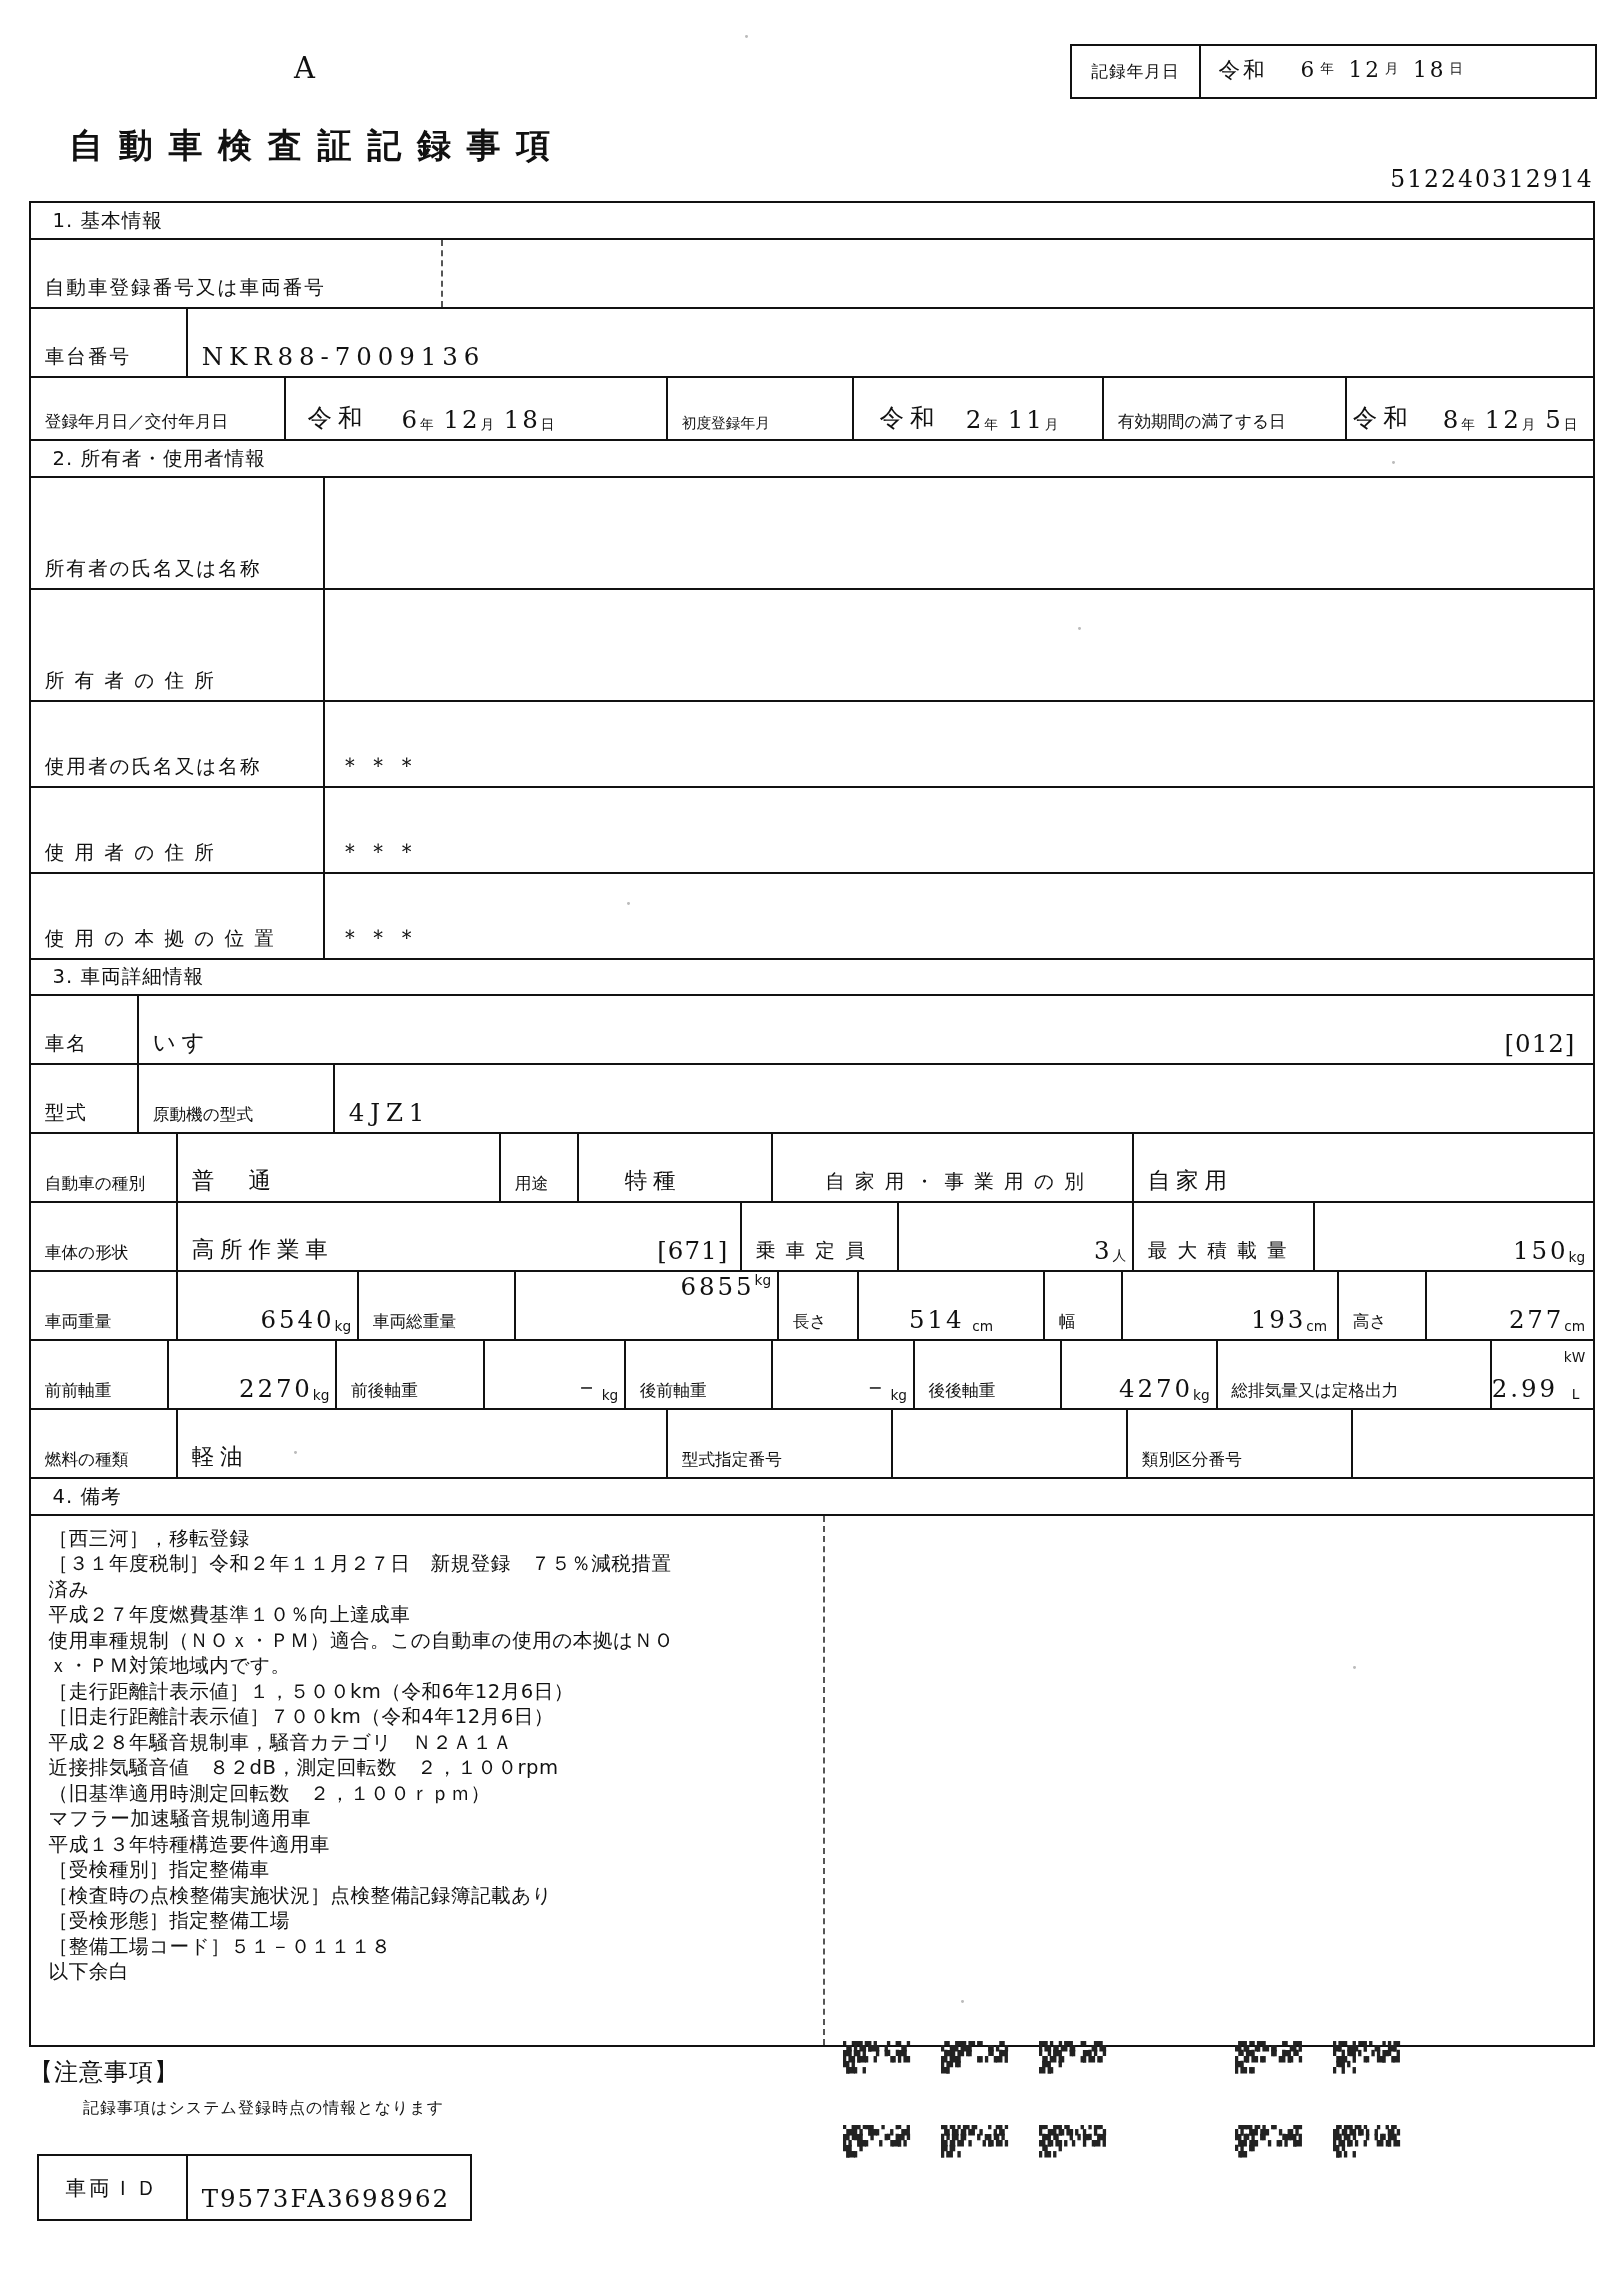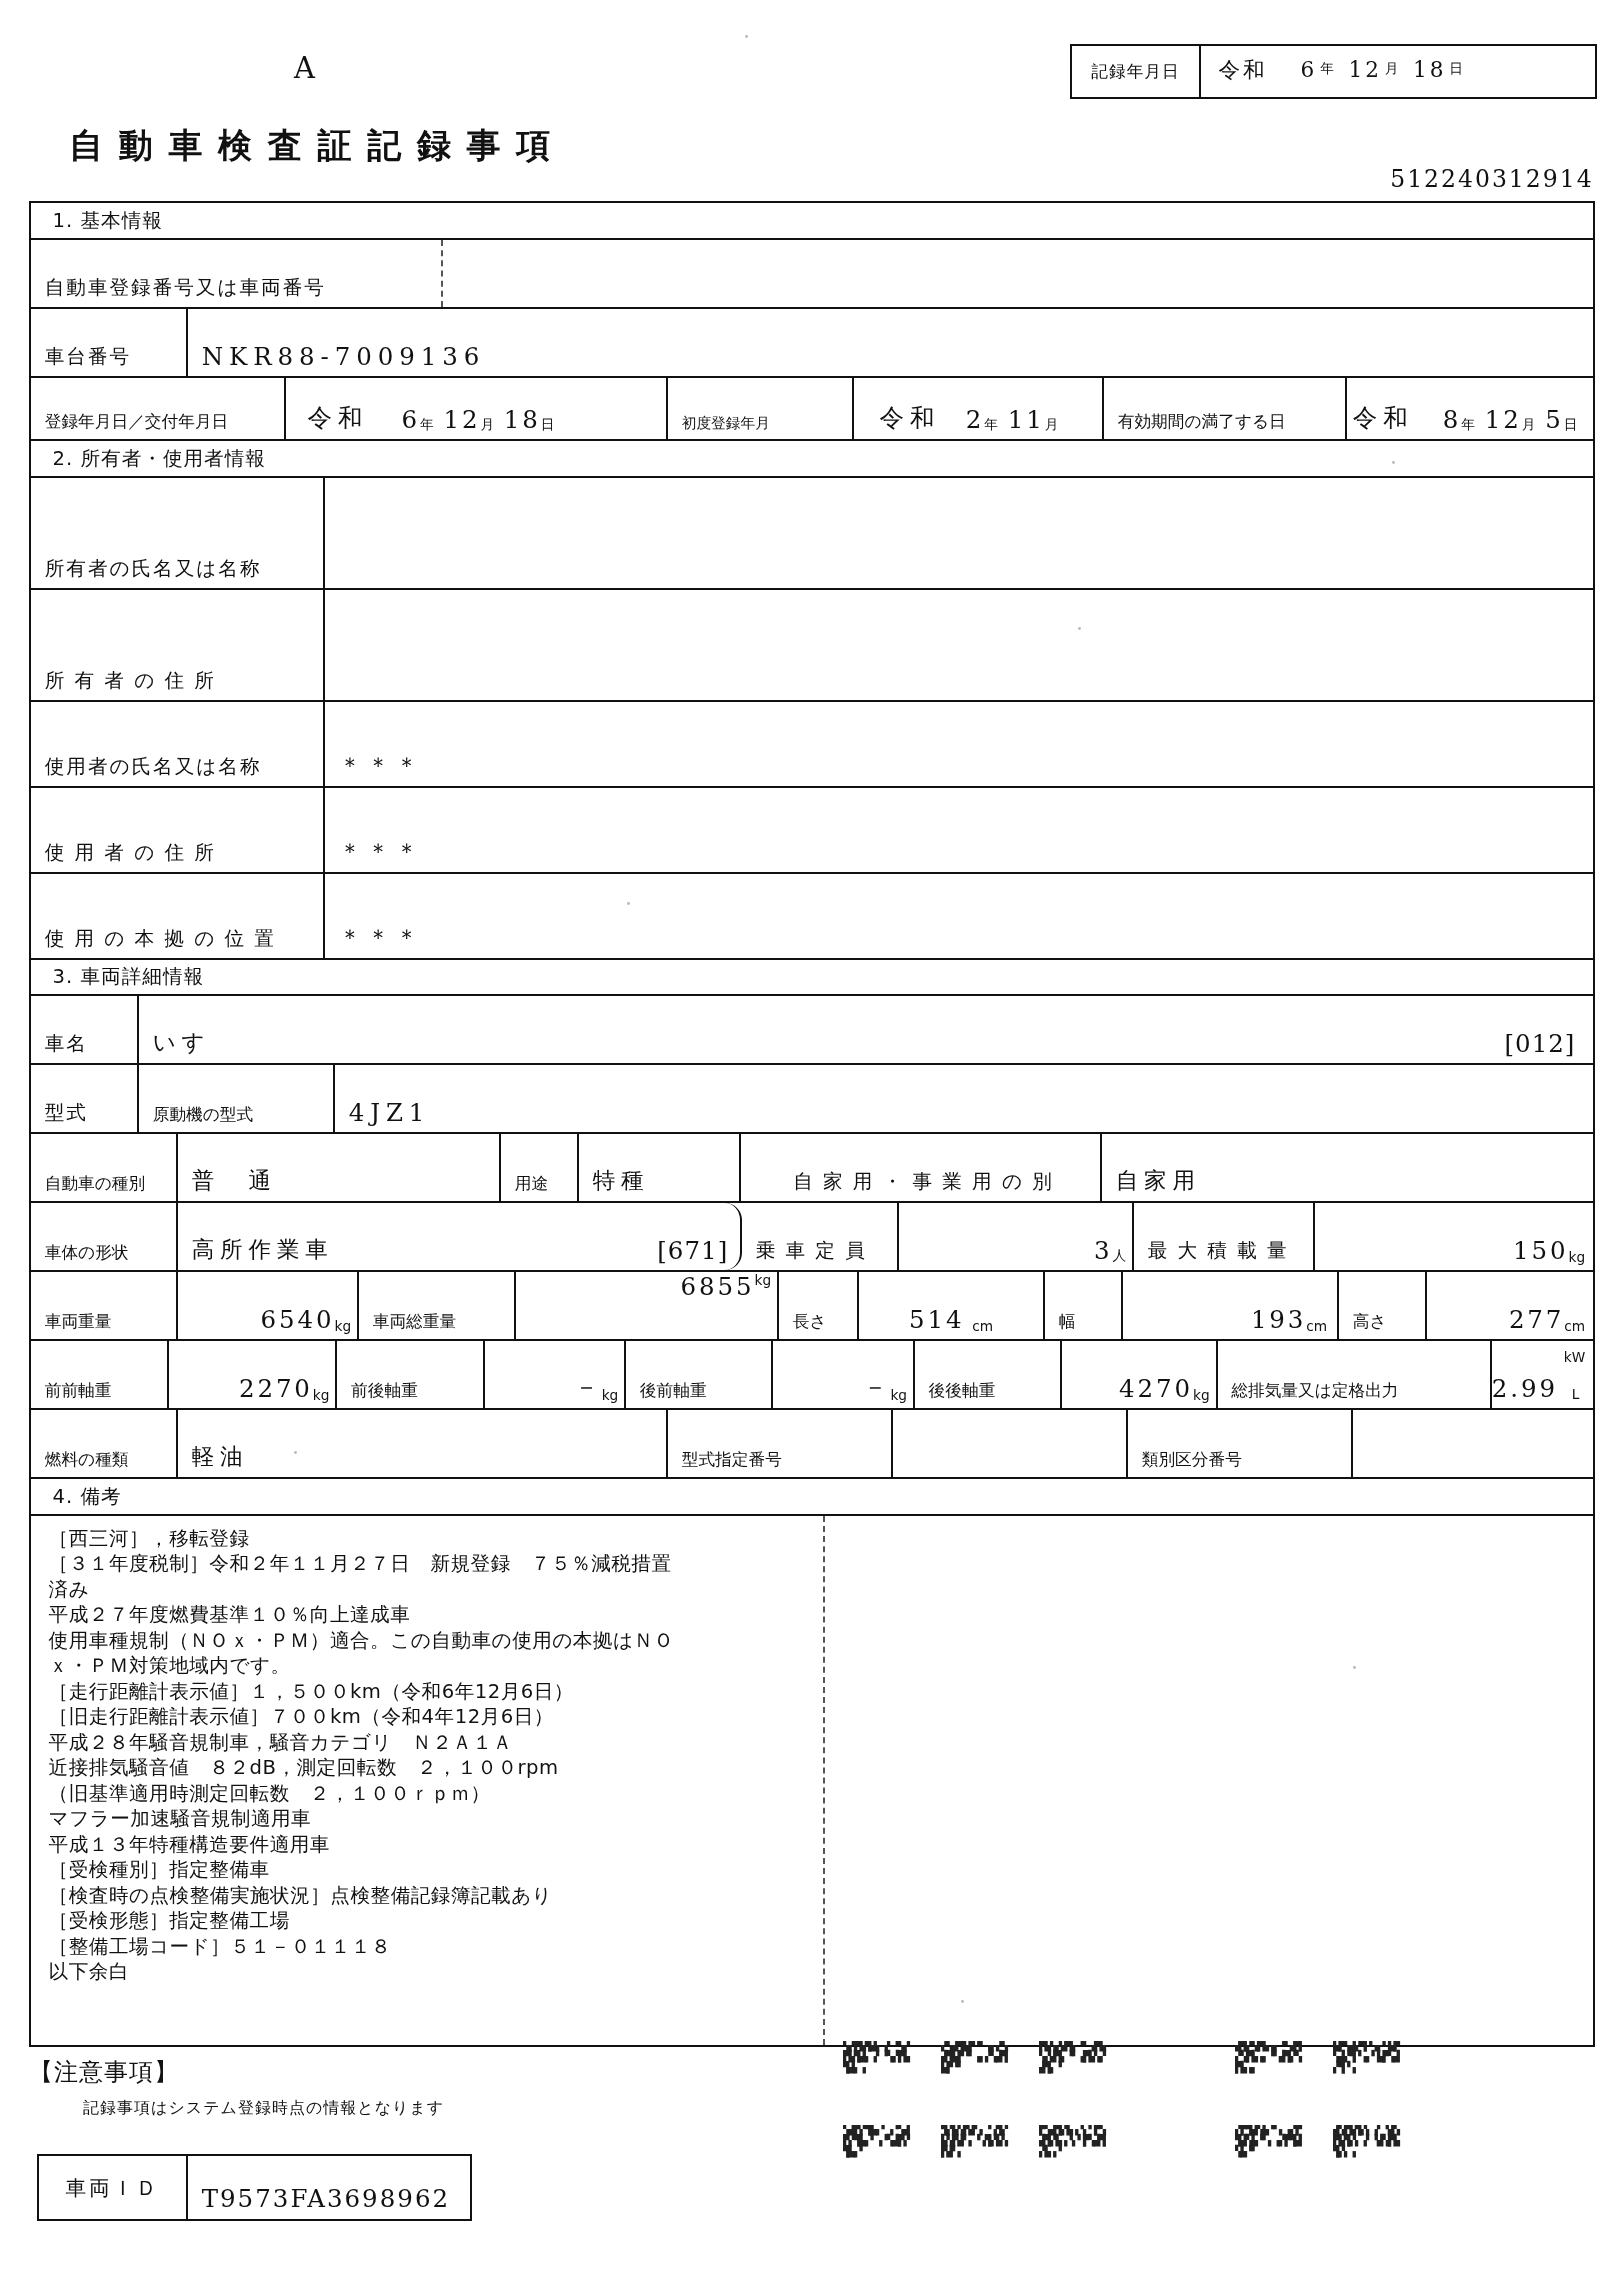--- a/index.html
+++ b/index.html
@@ -175,28 +175,28 @@
     <div class="row h68">
       <div class="cell lab vb" style="width:108px;">型式</div>
       <div class="cell lab sm vb" style="width:196px;">原動機の型式</div>
       <div class="cell val mono" style="flex:1;">4JZ1</div>
     </div>
 
     <div class="row h68">
       <div class="cell lab sm vb" style="width:147px;">自動車の種別</div>
       <div class="cell val jp vb" style="width:323px;">普　通</div>
       <div class="cell lab sm vb" style="width:78px;">用途</div>
-      <div class="cell val jp vb" style="width:162px;">特種</div>
+      <div class="cell val jp vb" style="width:162px;margin-left:32px;">特種</div>
       <div class="cell lab vb" style="width:361px;justify-content:center;">自 家 用 ・ 事 業 用 の 別</div>
       <div class="cell val jp" style="flex:1;">自家用</div>
     </div>
 
     <div class="row h68">
       <div class="cell lab sm vb" style="width:147px;">車体の形状</div>
-      <div class="cell vb" style="width:564px;align-items:flex-end;border-radius:17px;">
+      <div class="cell vb" style="width:564px;align-items:flex-end;">
         <span class="val jp">高所作業車</span>
         <span class="val rt" style="letter-spacing:1px;padding-right:11.8px;">[671]</span>
       </div>
       <div class="cell lab vb" style="width:157px;">乗 車 定 員</div>
       <div class="cell vb" style="width:235px;align-items:flex-end;justify-content:flex-end;padding:0 5.9px 4.9px 0;">
         <span class="val" style="padding:0;">3</span>
         <span class="sub">人</span>
       </div>
       <div class="cell lab vb" style="width:181px;">最 大 積 載 量</div>
       <div class="cell" style="flex:1;align-items:flex-end;justify-content:flex-end;padding:0 7.8px 4.9px 0;">

